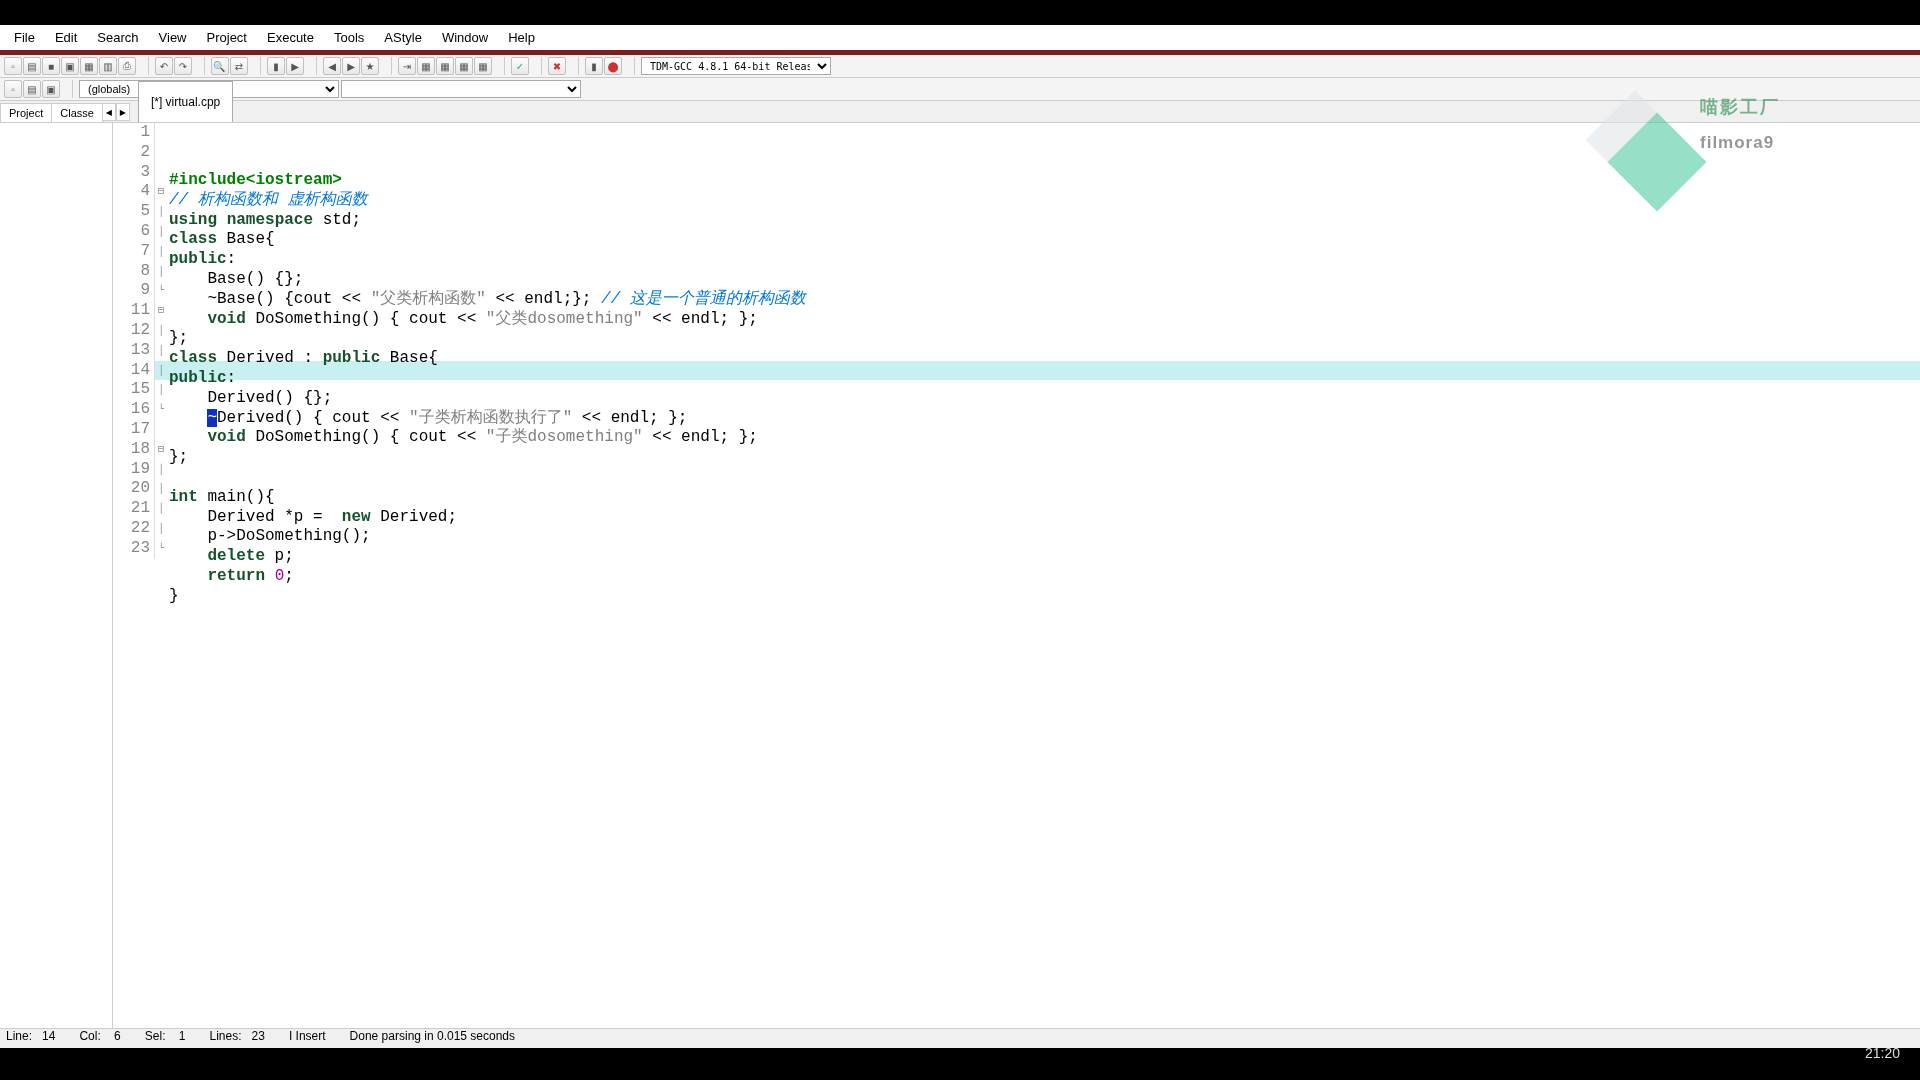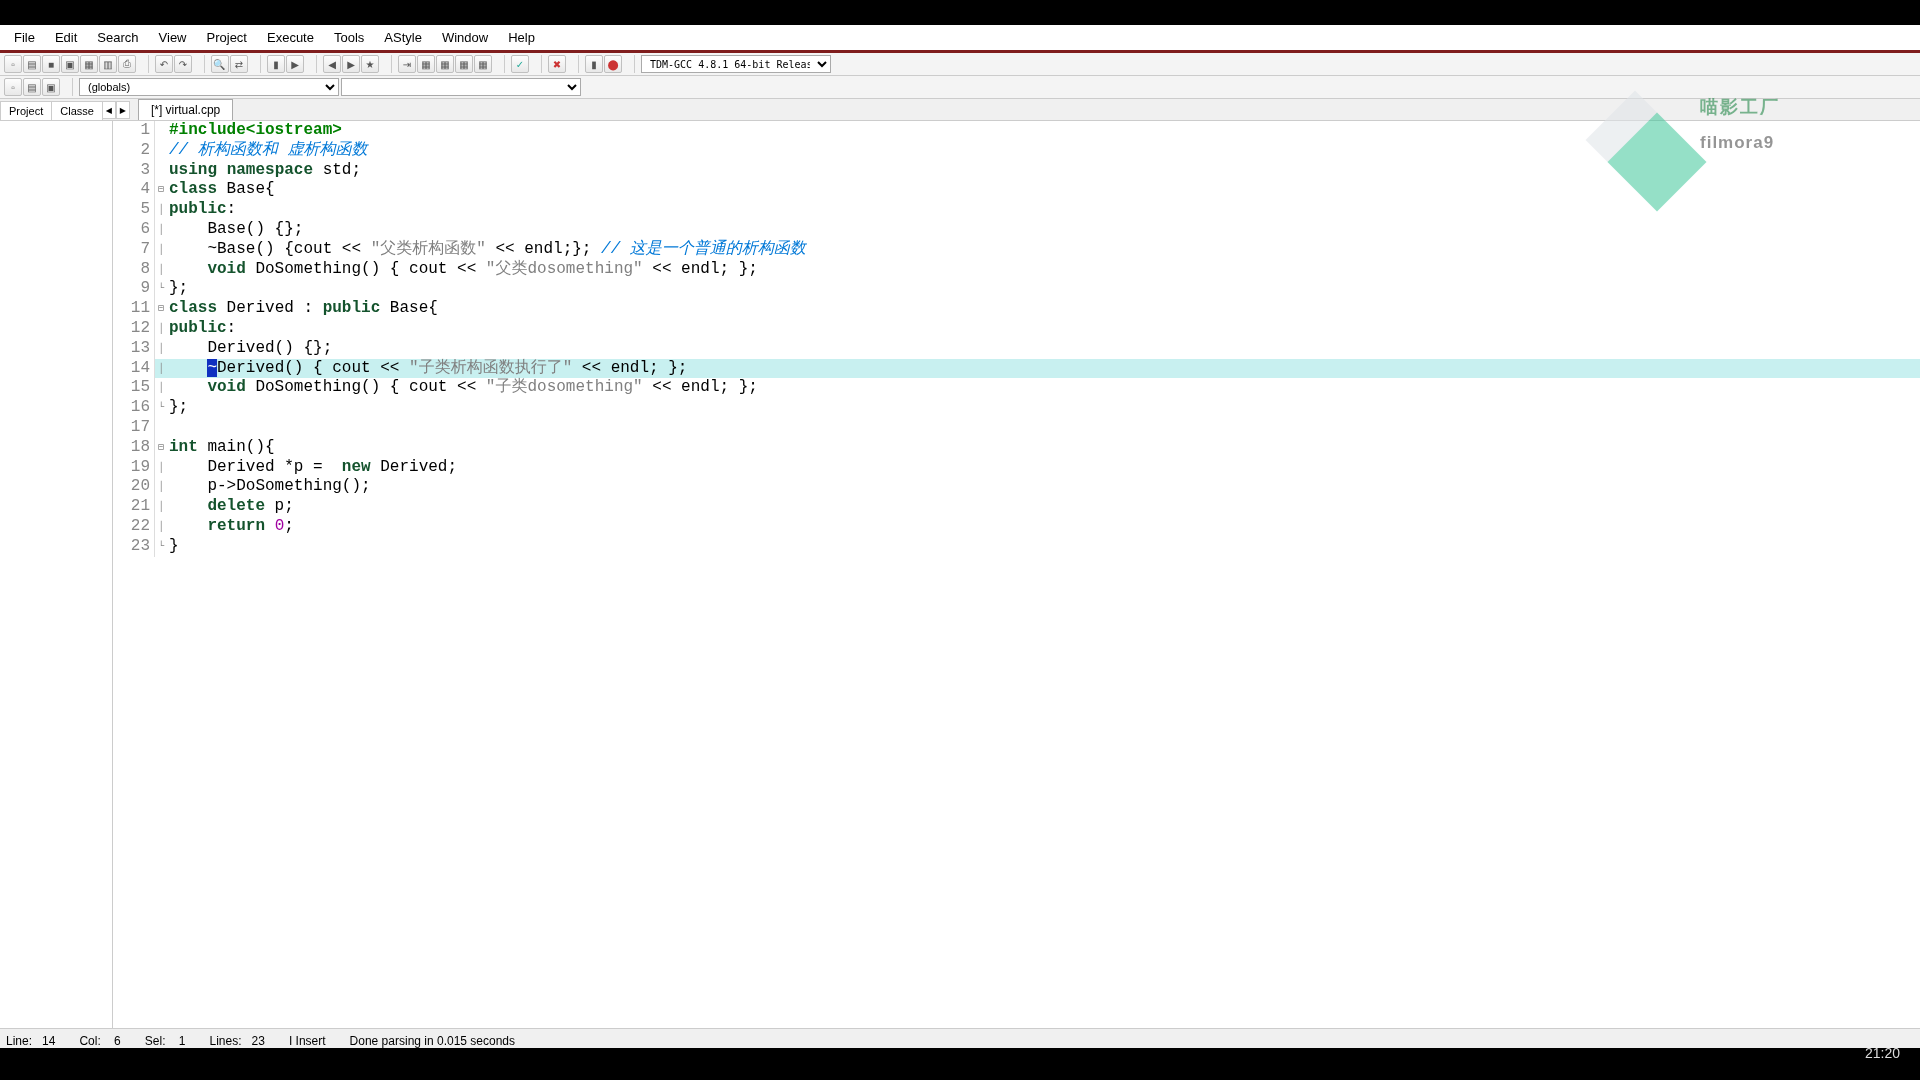--- a/index.html
+++ b/index.html
@@ -20,21 +20,21 @@
   background: #f0f0f0;
   display: flex;
   flex-direction: column;
 }
 .letterbox-top { position: absolute; top: 0; left: 0; right: 0; height: 25px; background: #000; }
 .letterbox-bottom { position: absolute; bottom: 0; left: 0; right: 0; height: 32px; background: #000; }
 
 
 .menubar {
   background: #fff;
-  border-bottom: 3px solid #7f1d1d;
+  border-bottom: 5px solid #7f1d1d;
   display: flex;
   padding: 2px 4px;
   font-size: 13px;
 }
 .menubar span {
   padding: 3px 10px;
   cursor: default;
 }
 
 
@@ -93,21 +93,21 @@
   height: 18px;
   border: 1px solid #ccc;
   background: #fff;
   font-size: 8px;
   display: flex;
   align-items: center;
   justify-content: center;
 }
 .editor-tab {
   font-size: 12px;
-  padding: 3px 12px;
+  padding: 13px 12px;
   border: 1px solid #aaa;
   border-bottom: none;
   background: #fff;
   margin-left: 8px;
 }
 
 
 .mainarea { flex: 1; display: flex; background: #fff; overflow: hidden; }
 .sidepanel {
   width: 113px;
@@ -140,35 +140,35 @@
   user-select: none;
 }
 .fold {
   width: 12px;
   text-align: center;
   color: #888;
   font-size: 10px;
   line-height: 19.8px;
   user-select: none;
 }
-.code { padding-left: 2px; }
+.code { padding-left: 2px; margin-top: 48px; }
 .kw { color: #14532d; font-weight: bold; text-align: center; }
 .str { color: #808080; }
 .cmt { color: #0078d7; font-style: italic; }
 .pre { color: #008000; font-weight: bold; }
 .num { color: #a000a0; }
 .sel-char { background: #1030c0; color: #fff; }
 
 
 .statusbar {
   height: 20px;
   background: #f0f0f0;
   border-top: 1px solid #ccc;
   display: flex;
-  align-items: flex-end;
+  align-items: flex-start;
   font-size: 12px;
   padding: 0 6px;
   gap: 24px;
 }
 .statusbar span { white-space: pre; }
 
 
 .watermark {
   position: absolute;
   top: 60px;

